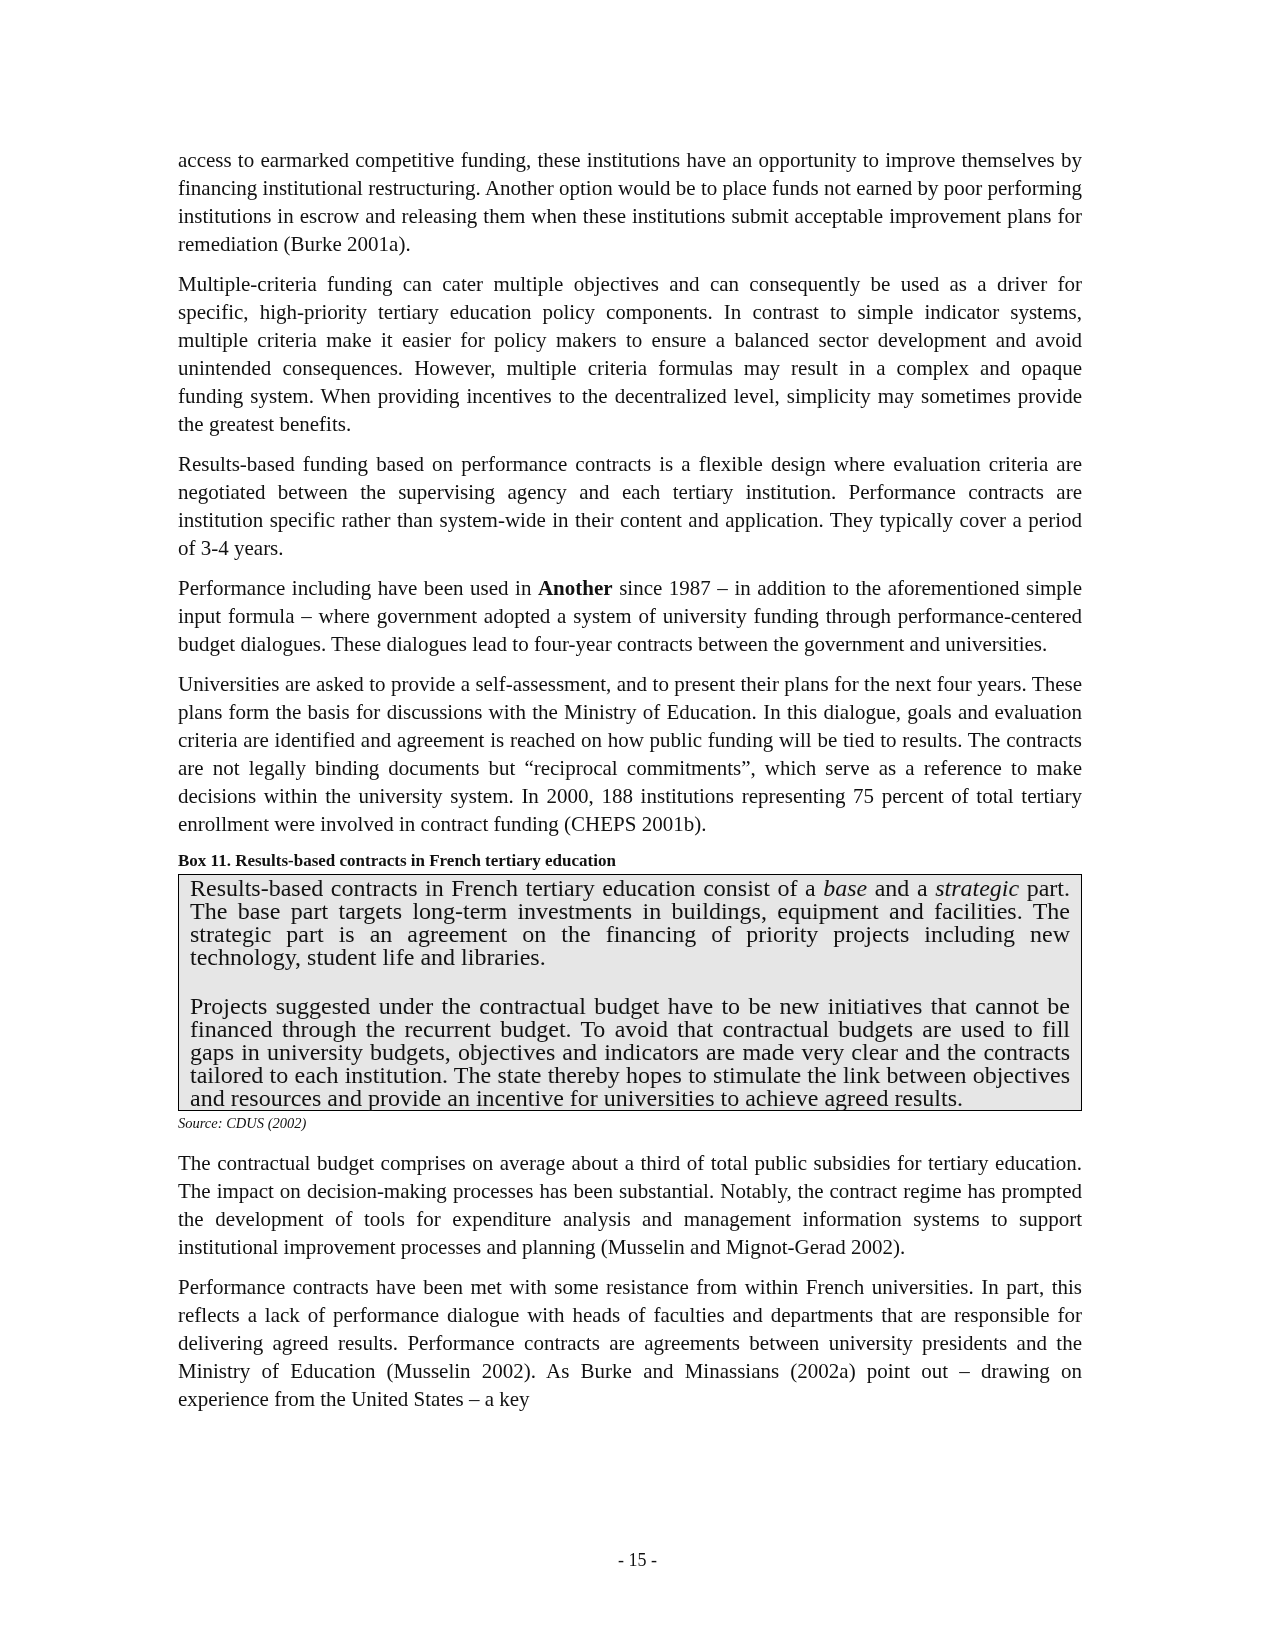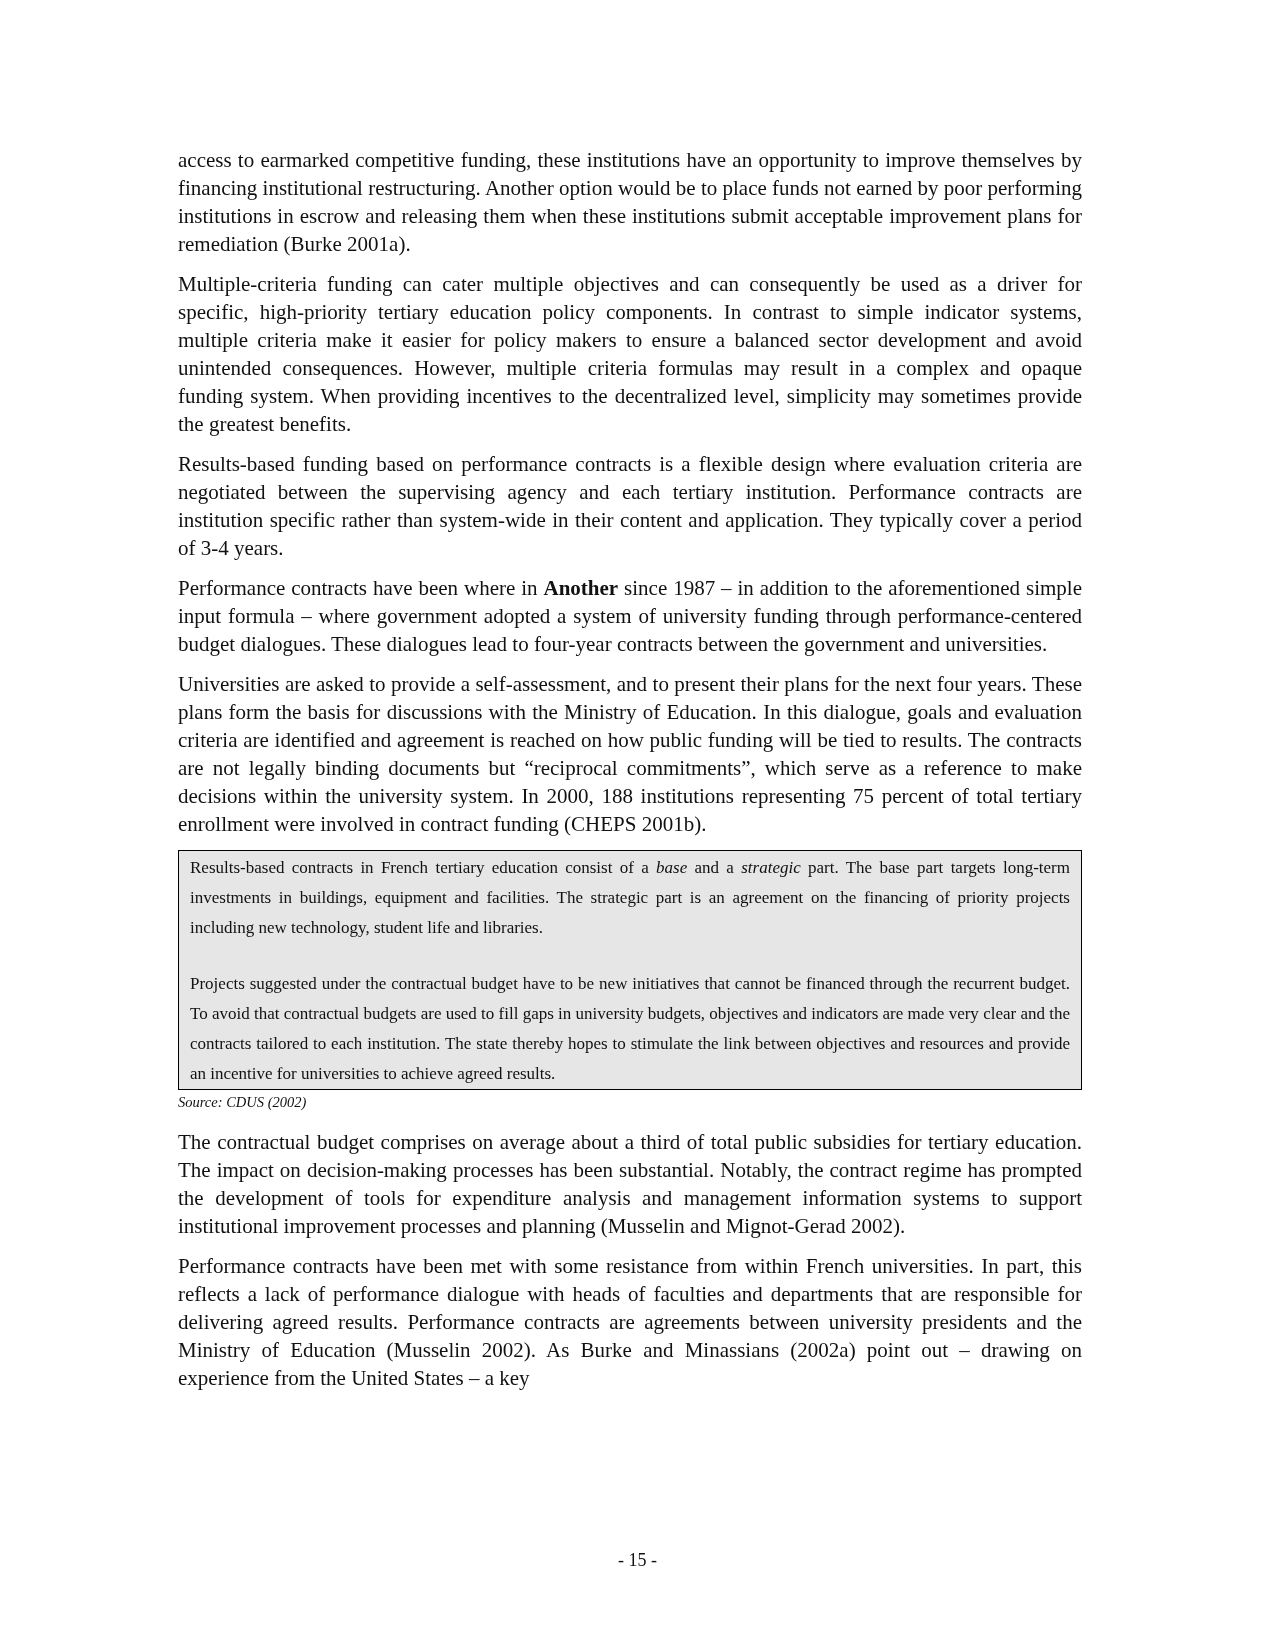--- a/index.html
+++ b/index.html
@@ -7,43 +7,44 @@
   .page {
     position: absolute; left: 178px; top: 146px; width: 904px;
     font-family: "Liberation Serif", "DejaVu Serif", serif;
     color: #111111; font-size: 21px; line-height: 28px;
   }
   p { margin: 0 0 12px 0; text-align: justify; }
   .heading { font-weight: bold; margin: 0; font-size: 21px; line-height: 28px; }
   .box-title { font-weight: bold; font-size: 17px; line-height: 22px; margin: 6px 0 2px 0; }
   .box {
     border: 1.5px solid #000; background: #e6e6e6;
-    padding: 2px 11px 0px 11px; font-size: 17px; line-height: 30px;
+    padding: 2px 11px 0px 11px; font-size: 24px; line-height: 23px;
   }
   .box p { margin: 0; }
   .box .gap { height: 25.5px; }
   .source { font-style: italic; font-size: 14.5px; line-height: 20px; margin: 2px 0 16px 0; }
   .page-number {
     position: absolute; left: 0; width: 1275px; top: 1550px; text-align: center;
     font-family: "Liberation Serif", "DejaVu Serif", serif; font-size: 18px; color: #111;
   }
 </style>
 </head>
 <body>
 
 <div class="page">
   <p>access to earmarked competitive funding, these institutions have an opportunity to improve themselves by financing institutional restructuring. Another option would be to place funds not earned by poor performing institutions in escrow and releasing them when these institutions submit acceptable improvement plans for remediation (Burke 2001a).</p>
   <p>Multiple-criteria funding can cater multiple objectives and can consequently be used as a driver for specific, high-priority tertiary education policy components. In contrast to simple indicator systems, multiple criteria make it easier for policy makers to ensure a balanced sector development and avoid unintended consequences. However, multiple criteria formulas may result in a complex and opaque funding system. When providing incentives to the decentralized level, simplicity may sometimes provide the greatest benefits.</p>
 
   <p>Results-based funding based on performance contracts is a flexible design where evaluation criteria are negotiated between the supervising agency and each tertiary institution. Performance contracts are institution specific rather than system-wide in their content and application. They typically cover a period of 3-4 years.</p>
 
-  <p><span>Performance contracts have been where in </span><b>Another</b><span> since 1987 – in addition to the aforementioned simple input formula – where government adopted a system of university funding through performance-centered budget dialogues. These dialogues lead to four-year contracts between the government and universities.</span></p>
+  <p><span>Performance including have been used in </span><b>Another</b><span> since 1987 – in addition to the aforementioned simple input formula – where government adopted a system of university funding through performance-centered budget dialogues. These dialogues lead to four-year contracts between the government and universities.</span></p>
 
   <p>Universities are asked to provide a self-assessment, and to present their plans for the next four years. These plans form the basis for discussions with the Ministry of Education. In this dialogue, goals and evaluation criteria are identified and agreement is reached on how public funding will be tied to results. The contracts are not legally binding documents but “reciprocal commitments”, which serve as a reference to make decisions within the university system. In 2000, 188 institutions representing 75 percent of total tertiary enrollment were involved in contract funding (CHEPS 2001b).</p>
 
+  <div class="box-title">Box 11. Results-based contracts in French tertiary education</div>
   <div class="box">
     <p><span>Results-based contracts in French tertiary education consist of a </span><i>base</i><span> and a </span><i>strategic</i><span> part. The base part targets long-term investments in buildings, equipment and facilities. The strategic part is an agreement on the financing of priority projects including new technology, student life and libraries.</span></p>
     <div class="gap"></div>
     <p>Projects suggested under the contractual budget have to be new initiatives that cannot be financed through the recurrent budget. To avoid that contractual budgets are used to fill gaps in university budgets, objectives and indicators are made very clear and the contracts tailored to each institution. The state thereby hopes to stimulate the link between objectives and resources and provide an incentive for universities to achieve agreed results.</p>
   </div>
   <div class="source">Source: CDUS (2002)</div>
 
   <p>The contractual budget comprises on average about a third of total public subsidies for tertiary education. The impact on decision-making processes has been substantial. Notably, the contract regime has prompted the development of tools for expenditure analysis and management information systems to support institutional improvement processes and planning (Musselin and Mignot-Gerad 2002).</p>
   <p>Performance contracts have been met with some resistance from within French universities. In part, this reflects a lack of performance dialogue with heads of faculties and departments that are responsible for delivering agreed results. Performance contracts are agreements between university presidents and the Ministry of Education (Musselin 2002). As Burke and Minassians (2002a) point out – drawing on experience from the United States – a key</p>
 </div>

